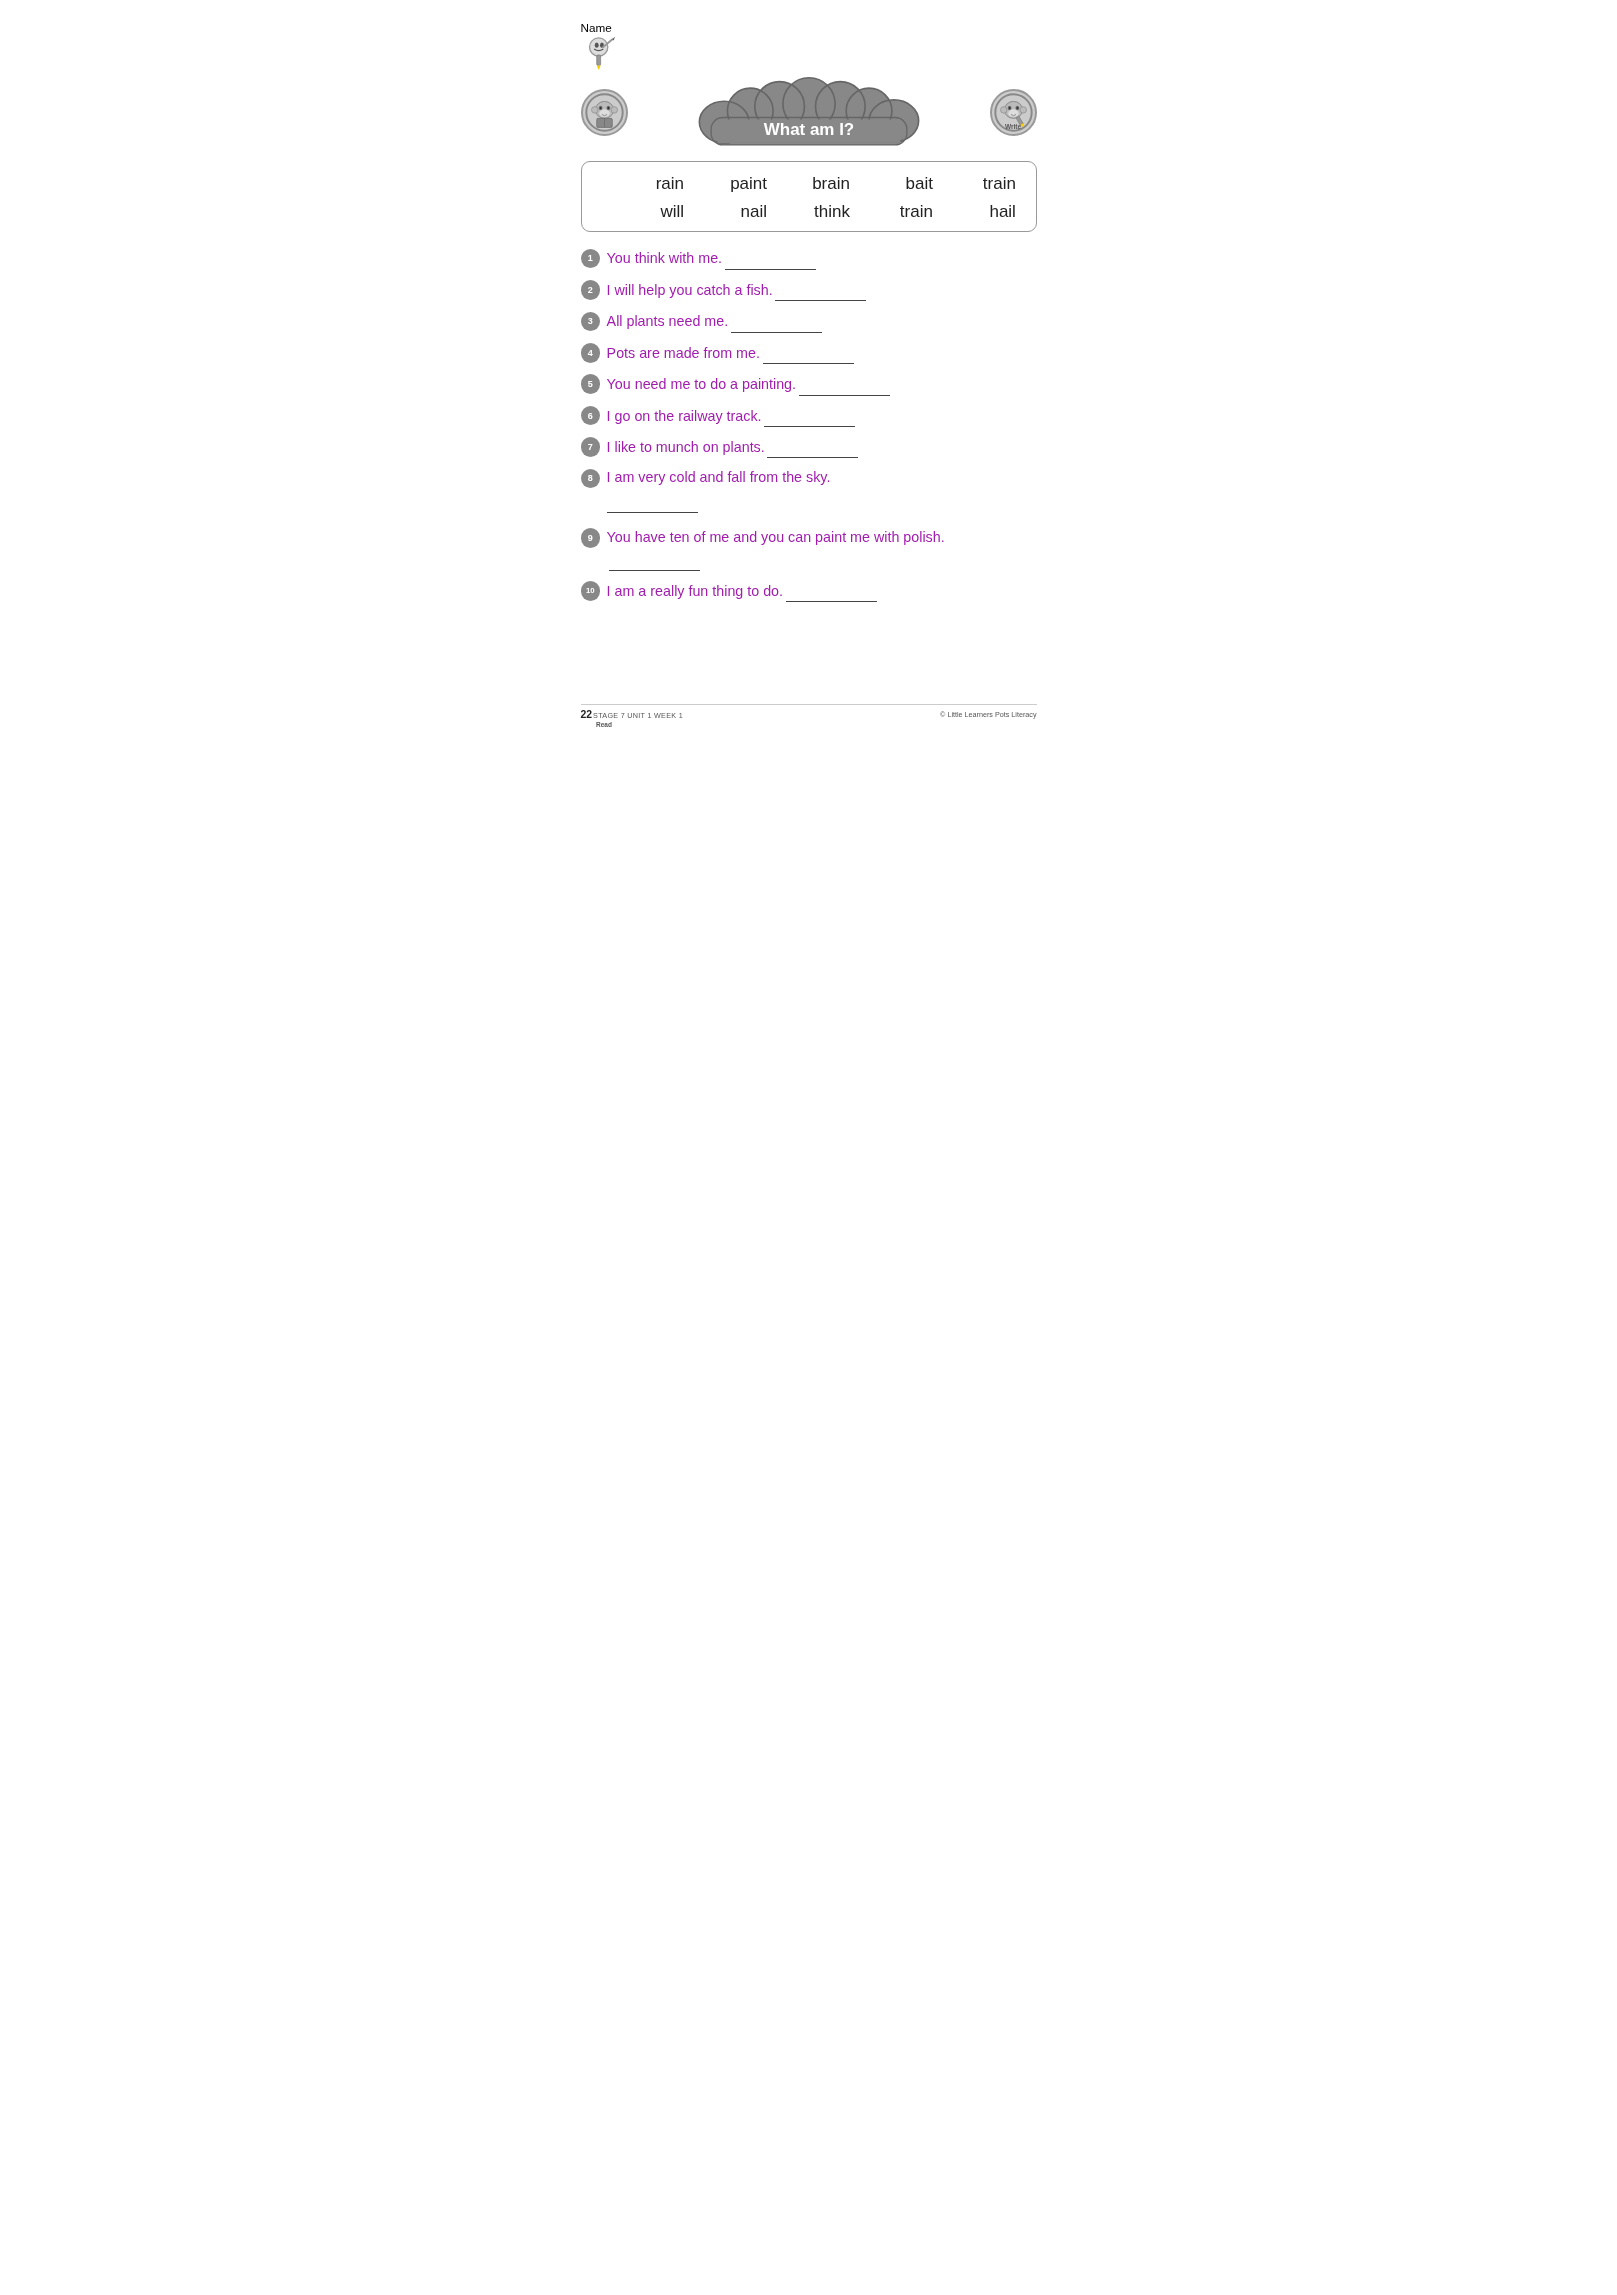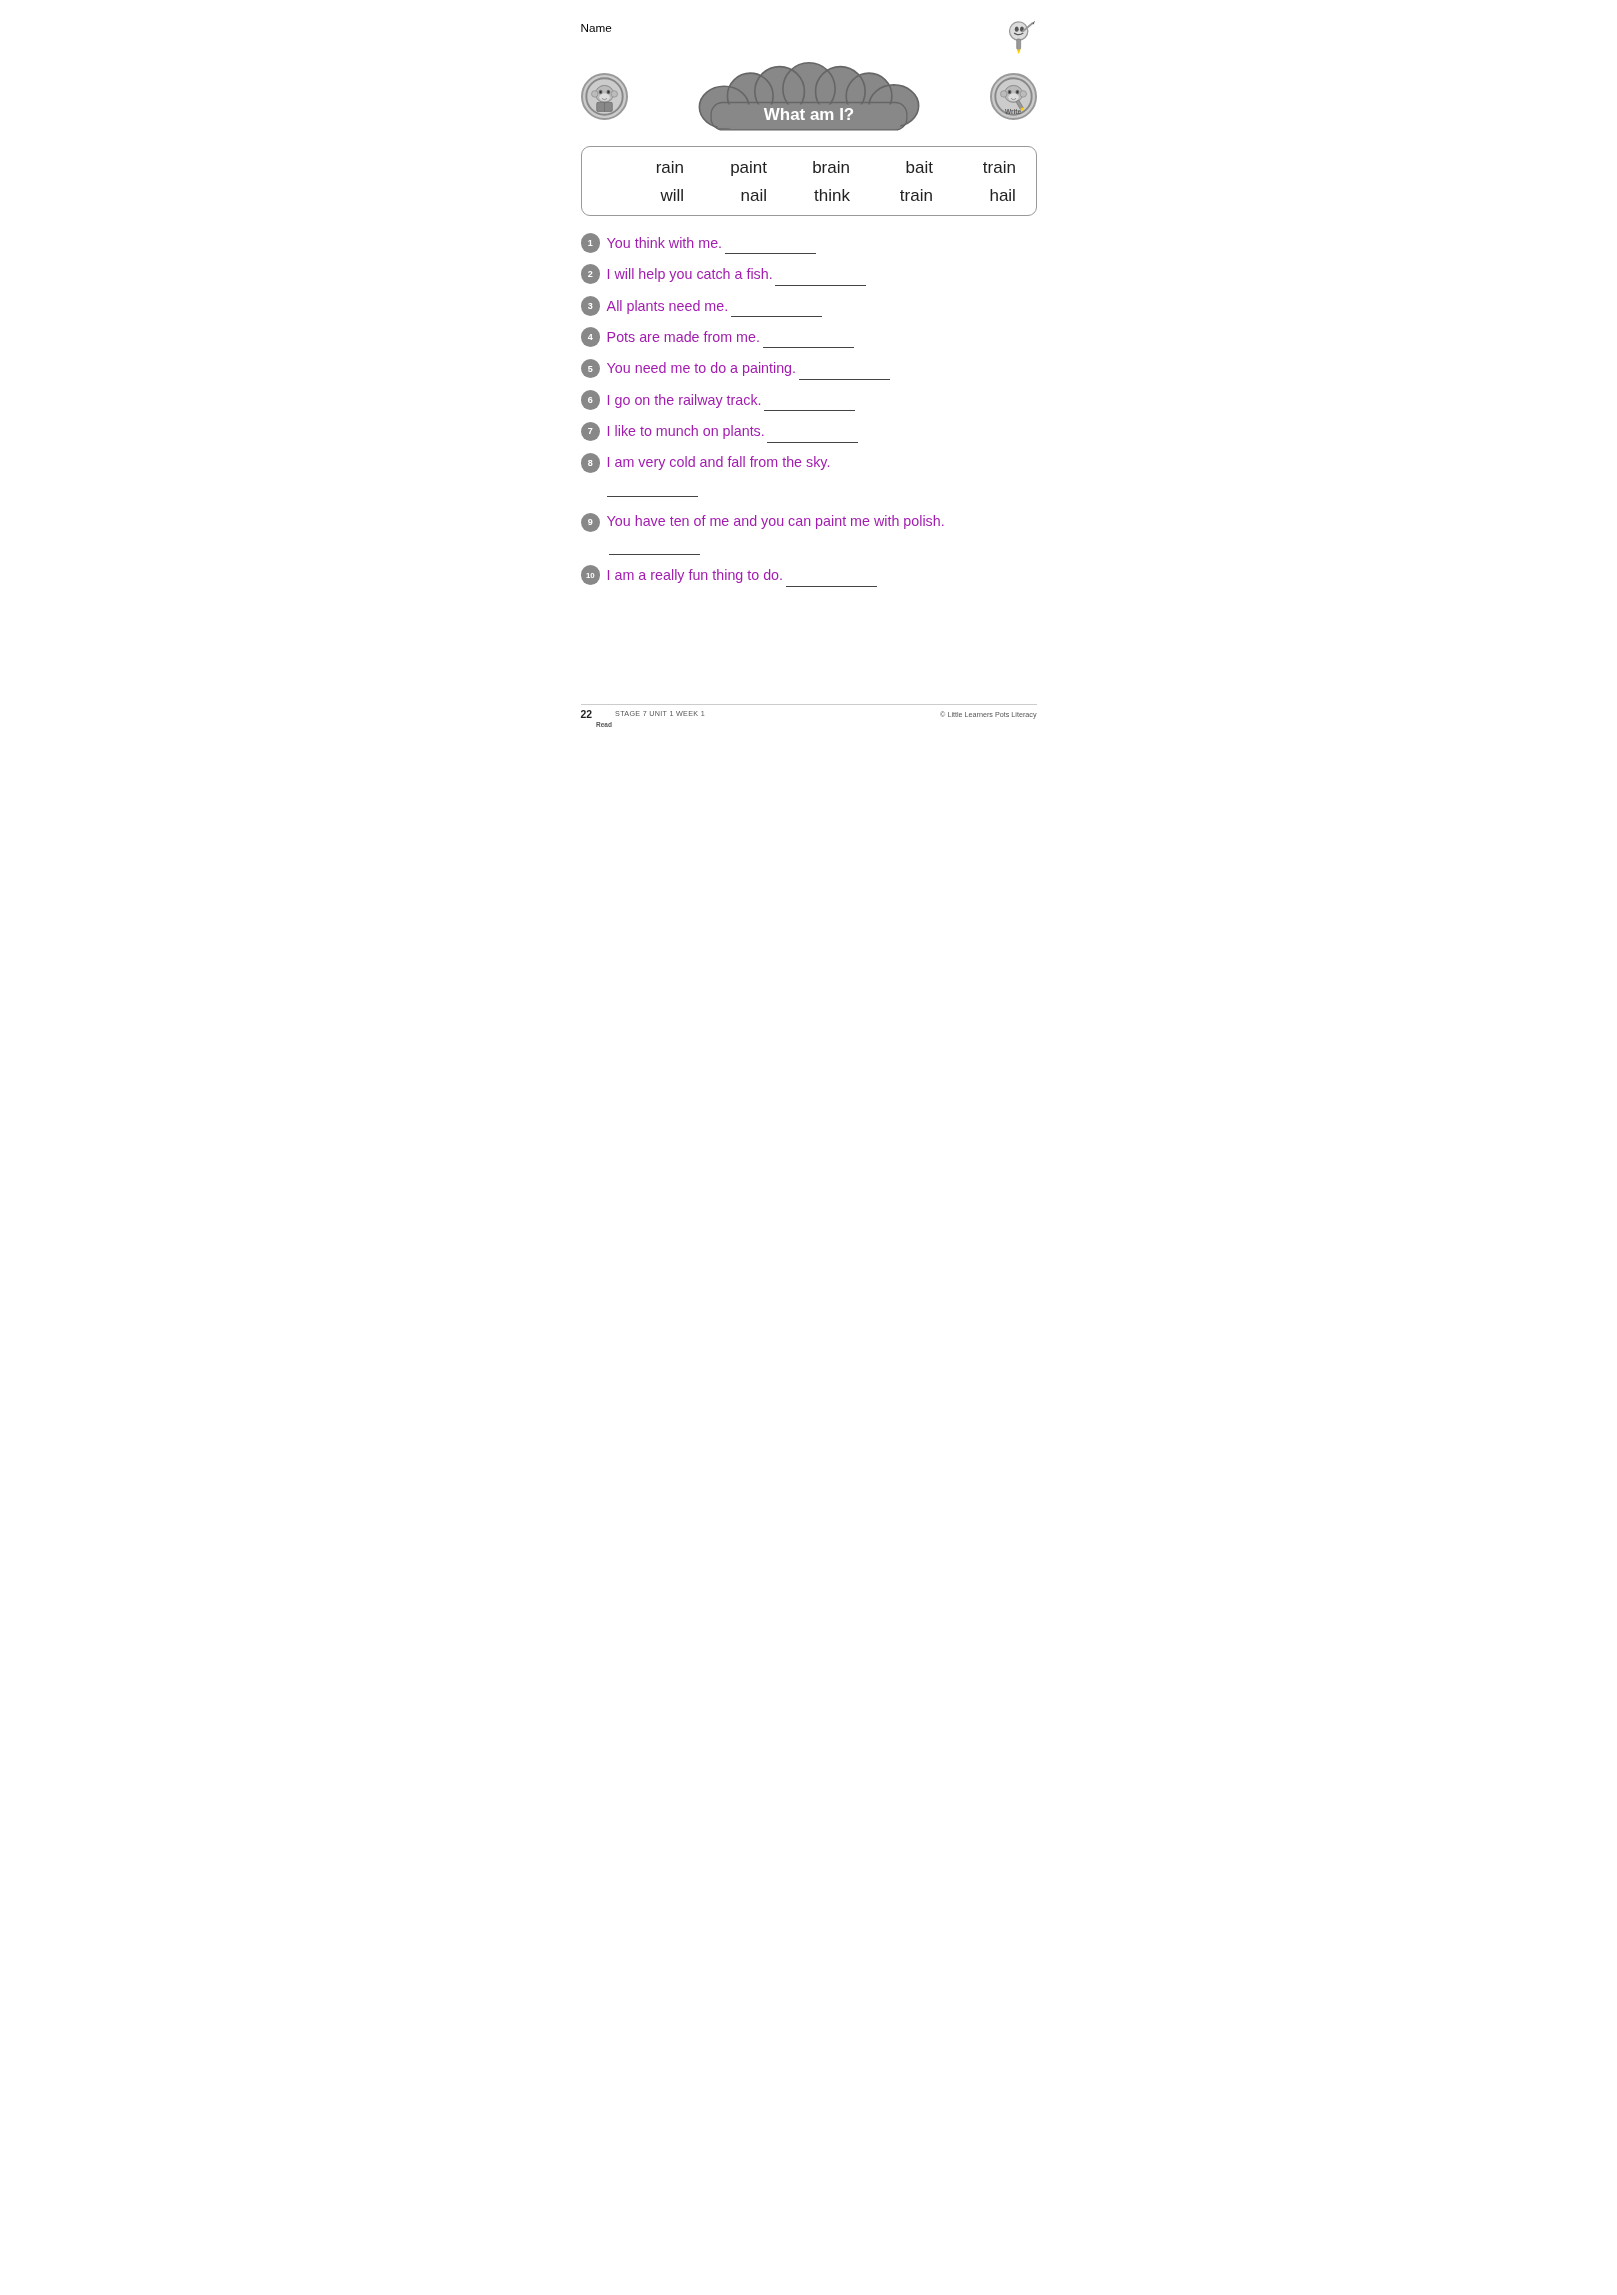--- a/index.html
+++ b/index.html
@@ -14,20 +14,21 @@
       position: relative;
       font-size: 9px;
     }
 
     
     .header {
       display: flex;
       align-items: flex-start;
       justify-content: space-between;
       margin-bottom: 3.9px;
+      flex-direction: column;
     }
     .name-label {
       font-size: 11.7px;
       font-family: Arial, sans-serif;
       font-weight: normal;
       padding-top: 2.6px;
     }
 
     
     .title-section {
@@ -142,22 +143,22 @@
       left: 31px;
       right: 31px;
       display: flex;
       align-items: center;
       justify-content: space-between;
       border-top: 0.7px solid #ccc;
       padding-top: 3.9px;
     }
     .footer-left {
       display: flex;
-      align-items: flex-start;
-      gap: 23px;
+      align-items: flex-end;
+      gap: 1px;
     }
     .page-num {
       font-size: 10.4px;
       font-weight: bold;
       color: #222;
     }
     .footer-stage {
       font-size: 7.2px;
       color: #555;
       letter-spacing: 0.3px;

